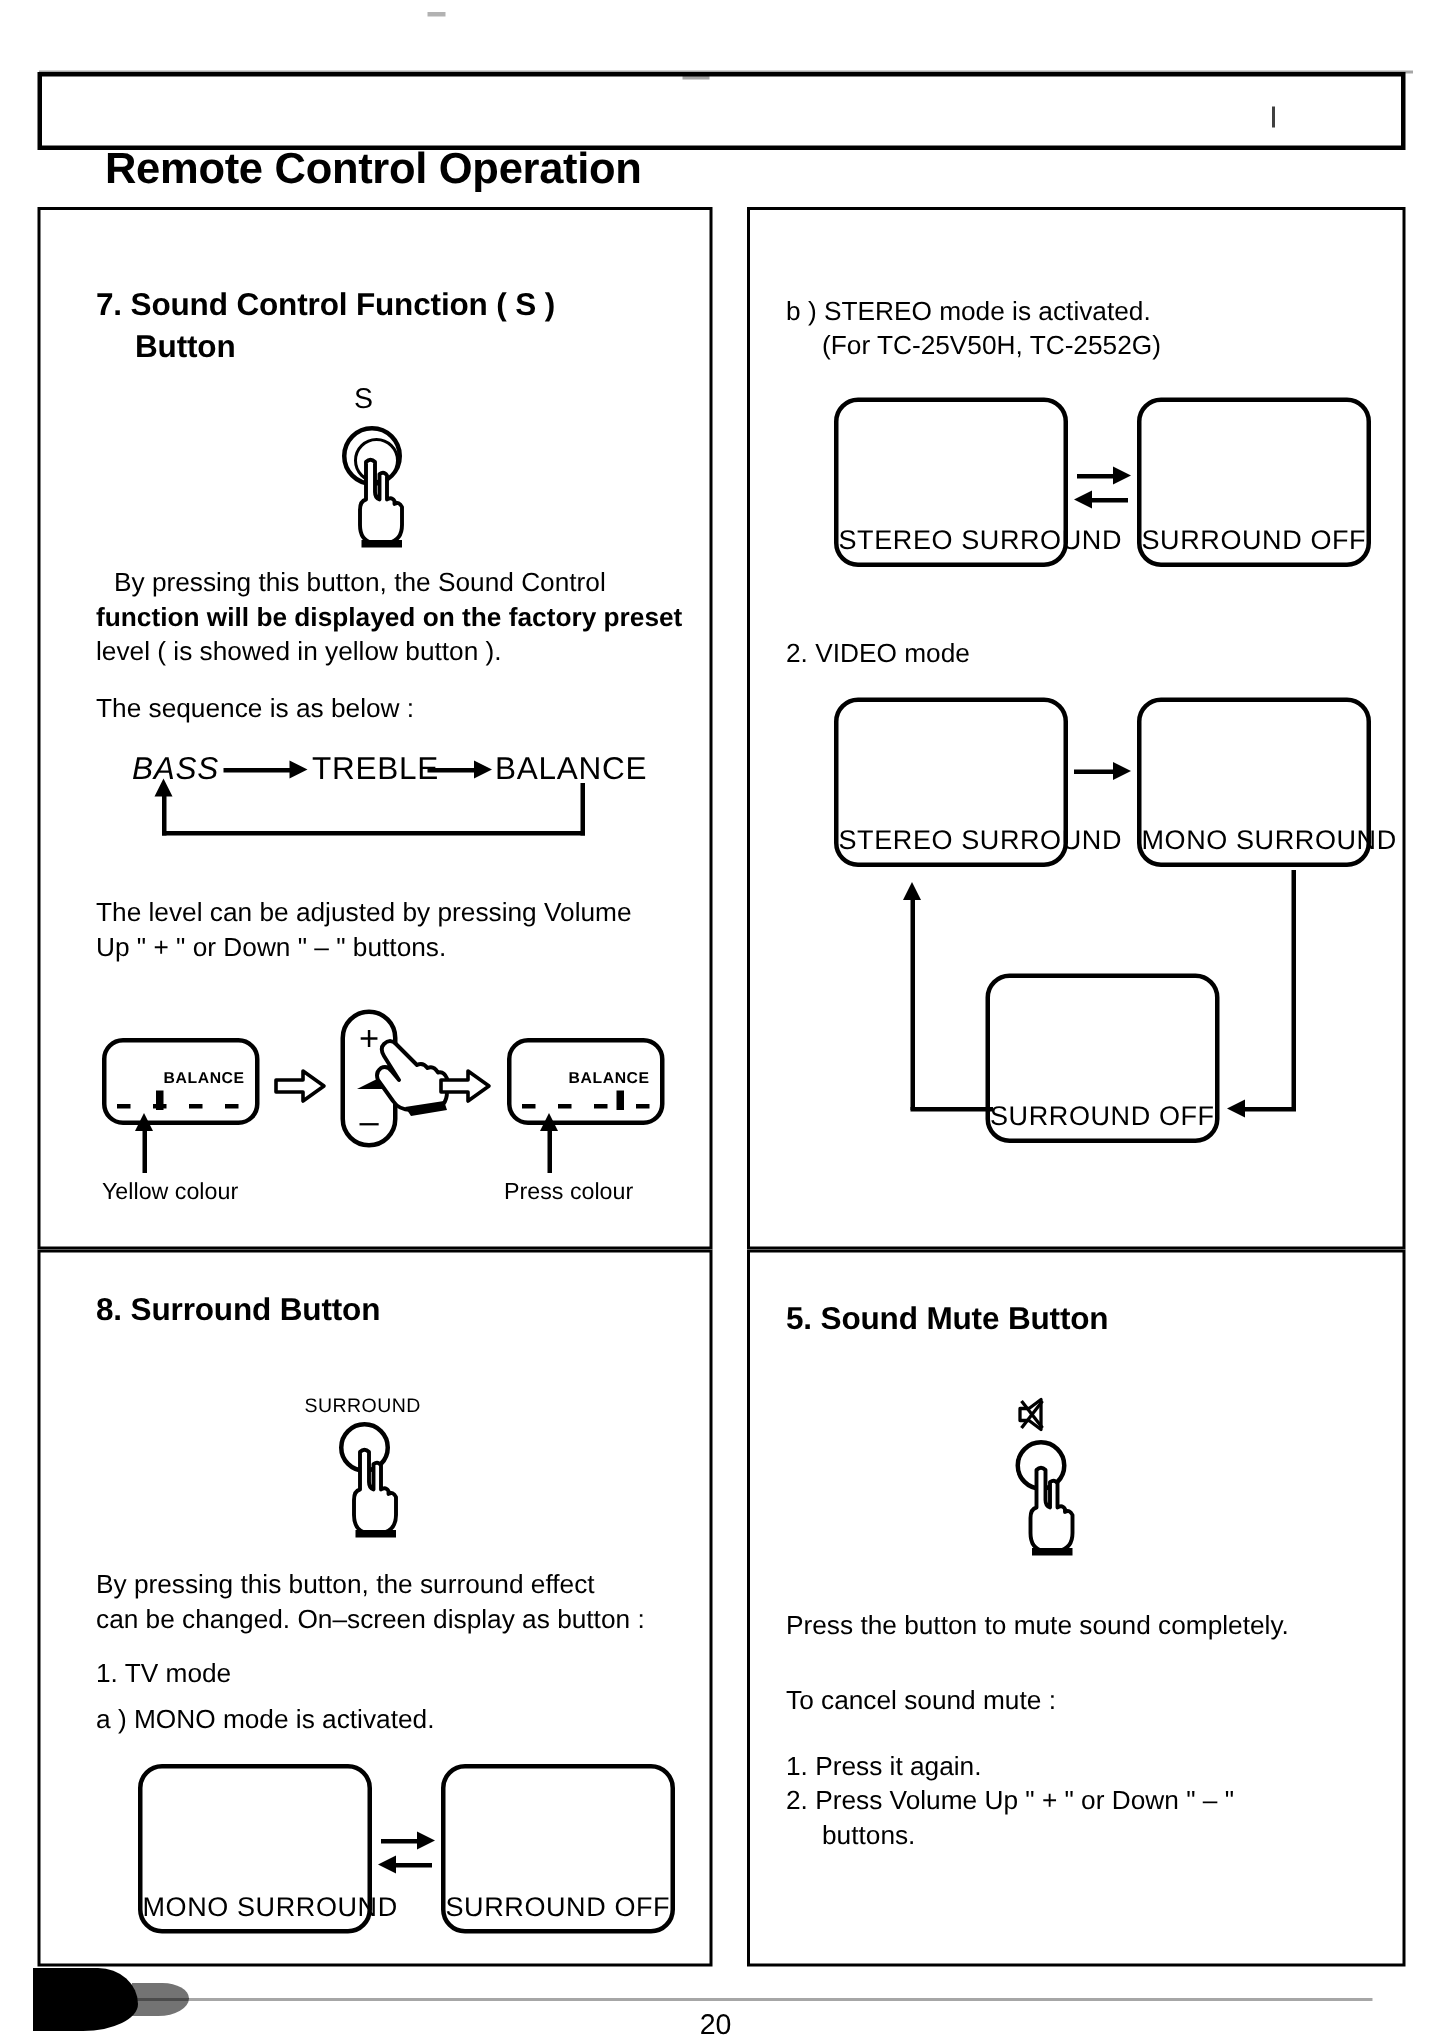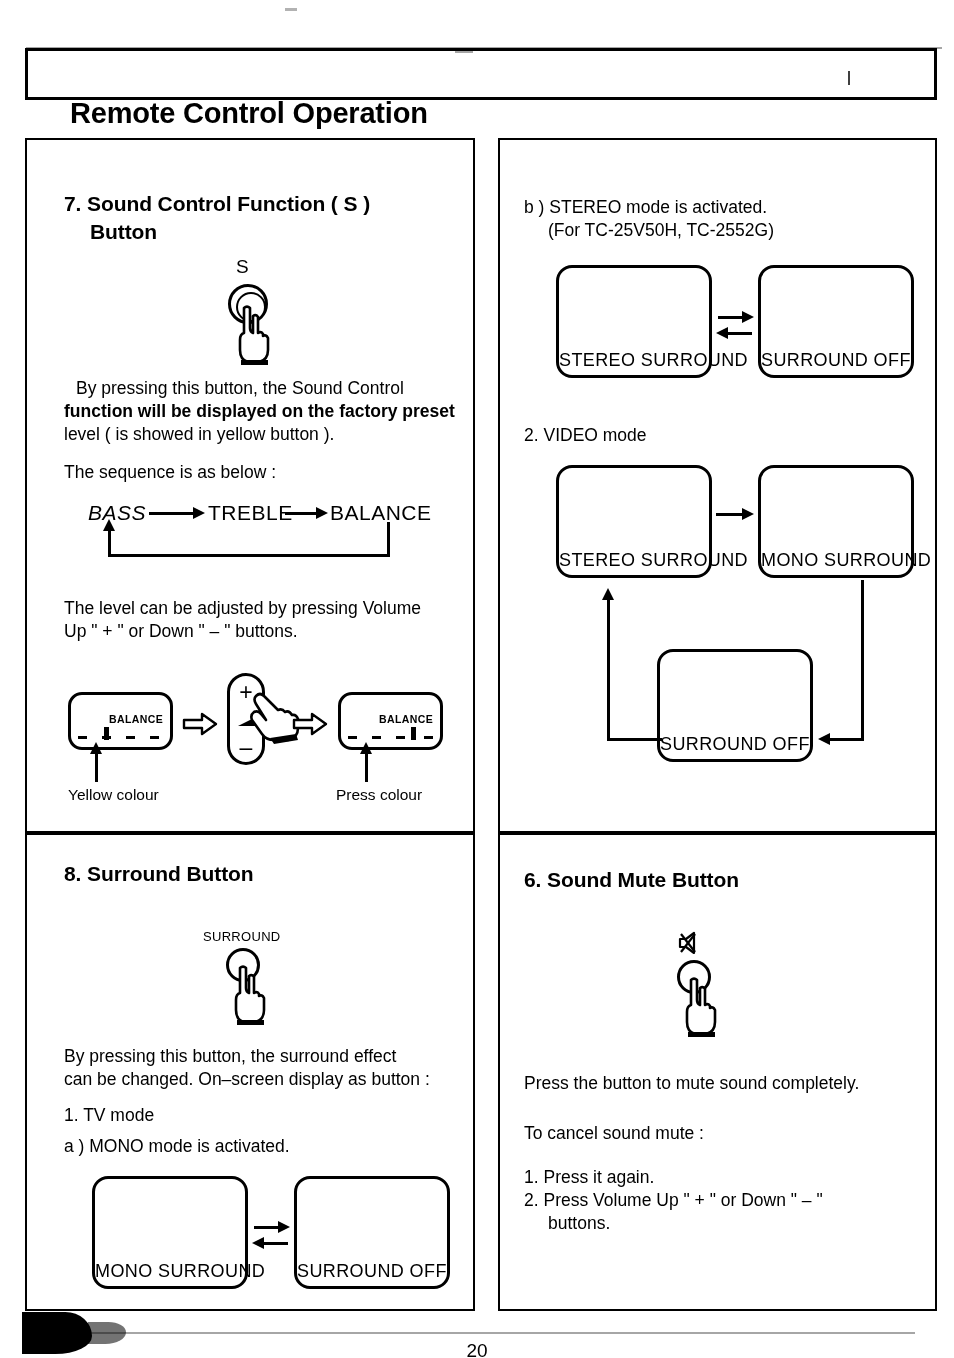--- a/index.html
+++ b/index.html
@@ -416,21 +416,21 @@
     <span class="osd-label" style="top:82px;">SURROUND OFF</span>
   </div>
   <span class="hline" style="left:254px; top:1226px; width:28px;"></span>
   <span class="arrow-r" style="left:278px; top:1221px;"></span>
   <span class="hline" style="left:260px; top:1242px; width:28px;"></span>
   <span class="arrow-l" style="left:252px; top:1237px;"></span>
 </div>
 
 <div class="panel" id="panel-br"></div>
 
-<div class="h2" style="left:524px; top:866px;">6. Sound Mute Button</div>
+<div class="h2" style="left:524px; top:866px;">5. Sound Mute Button</div>
 
 <div class="btn-ico" style="left:672px; top:930px; width:80px; height:100px;">
   <svg width="34" height="28" style="position:absolute; left:5px; top:0px;">
     <path d="M3 9 L9 9 L17 3 L17 23 L9 17 L3 17 Z" fill="#fff" stroke="#000" stroke-width="2.2" stroke-linejoin="round"></path>
     <path d="M4 4 L18 22" stroke="#000" stroke-width="2.2"></path>
     <path d="M18 4 L4 22" stroke="#000" stroke-width="2.2"></path>
   </svg>
   <span class="plain-knob" style="left:5px; top:30px;"></span>
   <svg width="70" height="72" style="position:absolute; left:7px; top:44px;">
     <path d="M18 6 L18 26 Q18 30 21 31 L21 14 Q24 12 26 15 L26 31 Q29 29 31 32 L31 34 Q34 32 36 36 L36 48 Q36 58 27 60 L16 60 Q8 58 8 48 L8 38 Q8 32 12 31 L12 6 Q15 3 18 6 Z" fill="#fff" stroke="#000" stroke-width="2.6" stroke-linejoin="round"></path>

